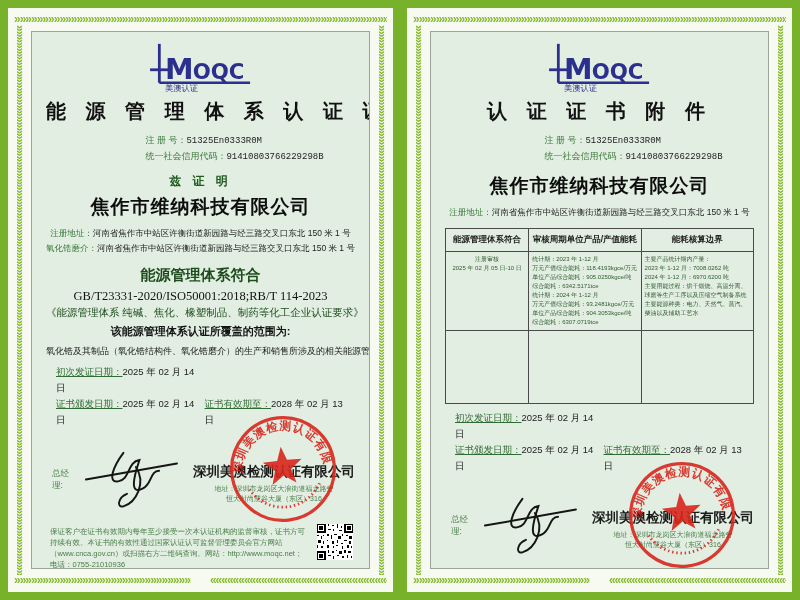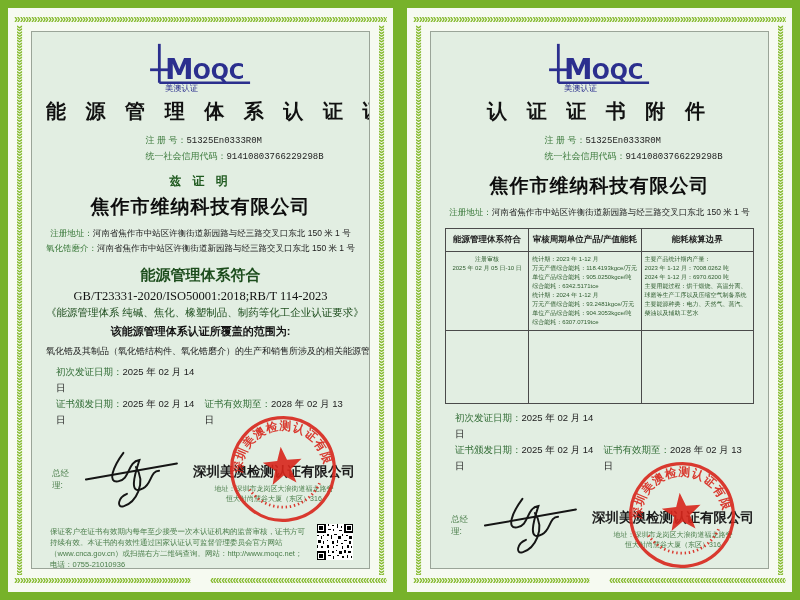--- a/index.html
+++ b/index.html
@@ -25,21 +25,21 @@
   .company{text-align:center;font-size:19px;font-weight:bold;color:#0d0d0d;margin:2px 0 6px 0;letter-spacing:1px;}
   .addr{text-align:center;font-size:8.5px;color:#222;white-space:nowrap;line-height:15px;}
   .addr .lab{color:#3c7a3c;}
   .stdhead{text-align:center;font-size:15px;font-weight:bold;color:#1d4d1d;margin:10px 0 4px 0;}
   .stdcode{text-align:center;font-size:12.5px;color:#111;font-family:"Liberation Serif",serif;white-space:nowrap;margin:2px 0;}
   .stdname{text-align:right;font-size:10.5px;color:#1d4d1d;font-family:"Liberation Serif",serif;white-space:nowrap;margin:2px 0 4px 0;}
   .scopehead{text-align:center;font-size:11px;font-weight:bold;color:#141414;margin:4px 0;}
   .scopetext{text-align:center;font-size:9px;color:#1a1a1a;white-space:nowrap;margin:6px 0 2px 0;}
   .scopenote{text-align:center;font-size:7.5px;color:#3e7c3e;margin:8px 0 2px 0;}
   .datesrow{display:flex;justify-content:space-between;align-items:flex-end;font-size:9.5px;line-height:16px;margin:6px 2px 0 10px;}
-  .datesrow .lab{color:#2f6b33;}
+  .datesrow .lab{color:#2f6b33;text-decoration:underline;}
   .datesrow .val{color:#222;}
   .sigrow{position:relative;display:flex;align-items:center;height:92px;margin-top:2px;}
   .signer{display:flex;align-items:center;margin-left:6px;}
   .signer-label{font-size:8.5px;color:#4a7d4a;margin-top:7px;}
   .cb-block{margin-left:auto;width:210px;text-align:center;padding-top:14px;position:relative;}
   .cb-name{font-size:13.5px;font-weight:bold;color:#1a1a1a;font-family:"Liberation Serif",serif;white-space:nowrap;}
   .cb-addr{font-size:7px;color:#4a7d4a;line-height:10px;margin-top:3px;}
   .seal{position:absolute;right:16px;top:-36px;opacity:0.9;transform:rotate(-6deg);pointer-events:none;}
   .footrow{display:flex;gap:10px;align-items:flex-start;margin-top:0px;}
   .foot-text{flex:1;font-size:7.5px;color:#4a7d4a;line-height:11px;text-align:left;margin:4px 0 0 4px;}

